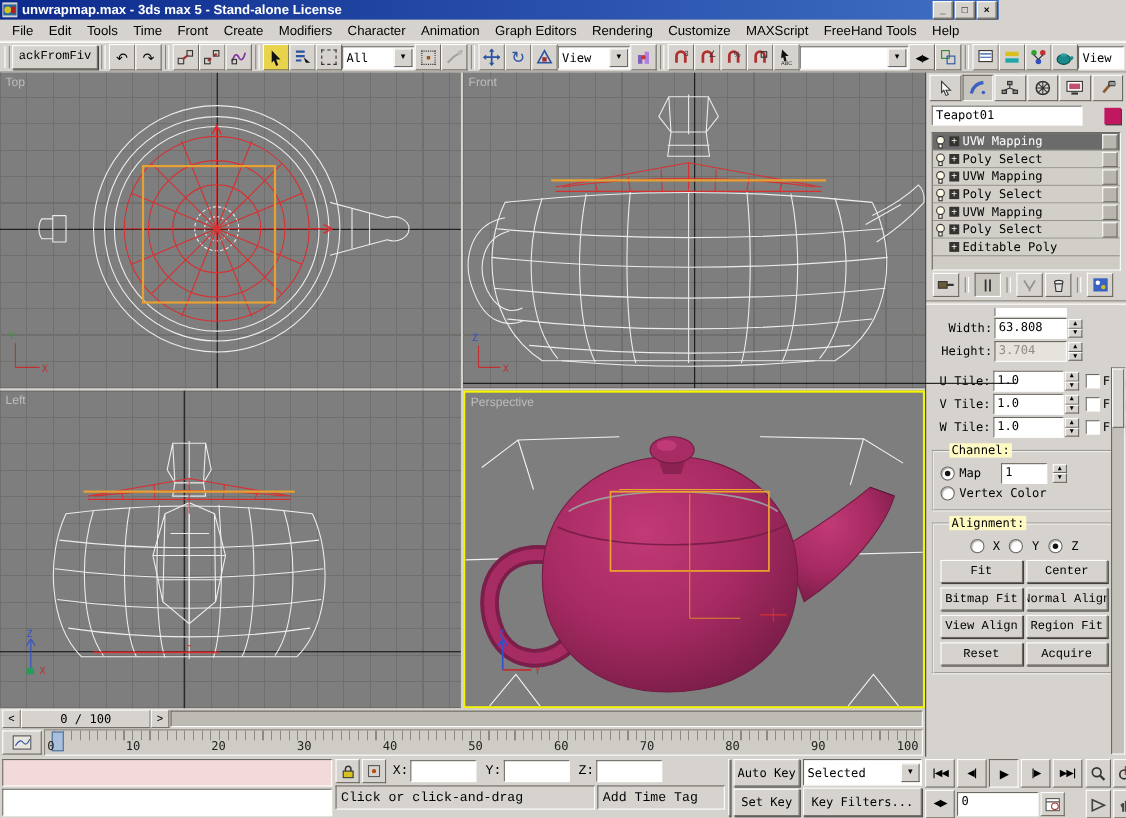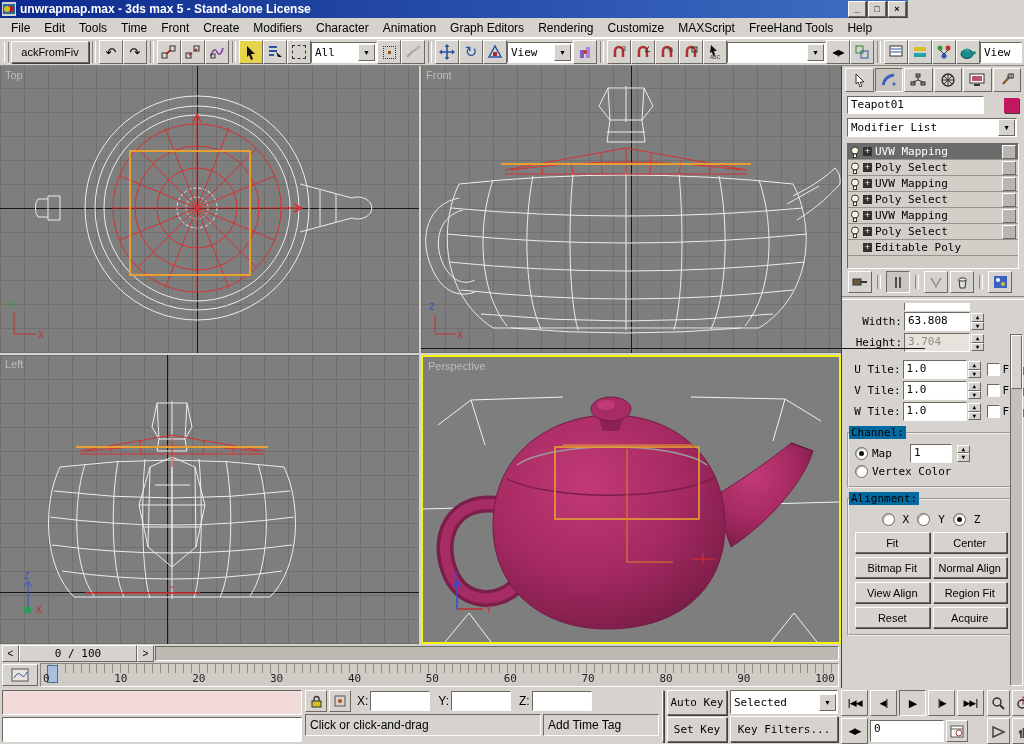--- a/index.html
+++ b/index.html
@@ -1,18 +1,18 @@
 <!DOCTYPE html>
 <html><head>
 <meta charset="utf-8">
 <style>
   html,body{margin:0;padding:0}
   body{width:1024px;height:744px;position:relative;background:#d6d3ce;overflow:hidden;
        font-family:"Liberation Sans",sans-serif;font-size:12px;color:#000;-webkit-font-smoothing:none}
-  .mono{font-family:Liberation Sans, sans-serif}
+  .mono{font-family:Liberation Mono, monospace}
   
   .r{border:1px solid;border-color:#fdfdfd #6c6962 #6c6962 #fdfdfd;background:#d6d3ce}
   .r2{box-shadow:1px 1px 0 #403f3c}
   .s{border:1px solid;border-color:#6c6962 #fdfdfd #fdfdfd #6c6962}
   .field{border:1px solid;border-color:#6c6962 #fdfdfd #fdfdfd #6c6962;background:#fff;
          font-family:"DejaVu Sans Mono",monospace;font-size:11px;padding:1px 3px;overflow:hidden;white-space:nowrap}
   .sep{width:2px;align-self:stretch;margin:2px 3px;border-left:1px solid #8a877f;border-right:1px solid #fff}
   .btn{display:flex;align-items:center;justify-content:center;cursor:default;overflow:hidden}
   
   #titlebar{position:absolute;left:0;top:0;width:908px;height:18px;
@@ -64,26 +64,26 @@
   .pdivider{height:2px;border-top:1px solid #8a877f;border-bottom:1px solid #fff;margin:1px 0 3px 0}
   .prow{display:flex;align-items:center;height:21px;padding-left:8px}
   .plabel{width:52px;text-align:right;margin-right:2px;white-space:nowrap}
   .pfield{width:58px;height:15px}
   .pfield.gray{color:#8f8c86;background:#e6e3dd}
   .spin{display:flex;flex-direction:column;width:13px;height:17px;margin-left:1px}
   .spin .btn{flex:1;font-size:6px;line-height:6px}
   .check{width:11px;height:11px;background:#fff;border:1px solid;border-color:#6c6962 #fdfdfd #fdfdfd #6c6962;margin:0 3px 0 6px;flex:none}
   .cklabel{width:22px;overflow:hidden;white-space:nowrap}
   .group{position:relative;margin:10px 5px 0 5px;border:2px groove #efede8;padding:10px 4px 6px 6px}
-  .gtitle{position:absolute;top:-8px;left:0;background:#0369a1;padding:0 2px}
+  .gtitle{position:absolute;top:-8px;left:14px;background:#fef9c3;padding:0 2px}
   .radio{width:11px;height:11px;border-radius:50%;background:#fff;border:1px solid #6c6962;box-shadow:inset 1px 1px 1px #b5b2ac;position:relative;flex:none}
   .radio.on::after{content:"";position:absolute;left:3px;top:3px;width:5px;height:5px;border-radius:50%;background:#111}
   .rrow{display:flex;align-items:center;gap:4px;height:18px}
   .bgrid{display:grid;grid-template-columns:1fr 1fr;gap:4px 3px;margin-top:4px}
-  .pbtn{height:19px;font-family:Liberation Sans, sans-serif;font-size:11px;white-space:nowrap}
+  .pbtn{height:19px;font-family:Liberation Mono, monospace;font-size:11px;white-space:nowrap}
   #pscroll{position:absolute;right:1px;top:268px;bottom:2px;width:11px;background:#c3c0ba;border:1px solid;border-color:#6c6962 #fdfdfd #fdfdfd #6c6962}
   #pscroll .thumb{position:absolute;left:0;top:0;width:9px;height:52px}
   
   #timeslider{position:absolute;left:0;top:644px;width:841px;height:18px;display:flex;align-items:center;background:#d6d3ce;padding:1px 2px;box-sizing:border-box}
   .tsarrow{width:15px;height:15px;font-size:10px}
   #tshandle{width:116px;height:15px;font-family:"DejaVu Sans Mono",monospace;font-size:11px}
   #tsgroove{flex:1;height:13px;background:#bdbab4;border:1px solid;border-color:#6c6962 #fdfdfd #fdfdfd #6c6962;margin-left:1px}
   
   #trackbar{position:absolute;left:0;top:662px;width:841px;height:26px;background:#d3d0ca;display:flex;align-items:stretch}
   #tbicon{width:34px;margin:2px;height:20px}
@@ -481,26 +481,20 @@
         <svg width="14" height="14">
           <path d="M3,11 L10,3" stroke="#8a5a2a" stroke-width="2.4"></path>
           <rect x="8" y="1" width="6" height="4" rx="1" fill="#999" stroke="#333"></rect>
         </svg>
       </span>
   </div>
   <div class="namerow">
     <span class="field" style="flex:1;height:14px">Teapot01</span>
     <span class="swatch r2" style="background: rgb(192, 23, 96);"></span>
   </div>
-  <div style="padding:2px 5px">
-    <span class="drop" style="width:170px;box-sizing:border-box">
-      <span class="dv">Modifier List</span>
-      <span class="btn r da">▼</span>
-    </span>
-  </div>
   <div class="stack">
 
       <div class="stack-row selected">
         <span class="bulb"><svg width="10" height="13">
             <circle cx="5" cy="4.5" r="3.5" fill="#fffbe8" stroke="#333"></circle>
             <rect x="3.5" y="8" width="3" height="3.5" fill="#fffbe8" stroke="#333"></rect>
           </svg></span>
         <span class="plusbox">+</span>
         <span class="stack-label">UVW Mapping</span>
         <span class="modbox"></span>

